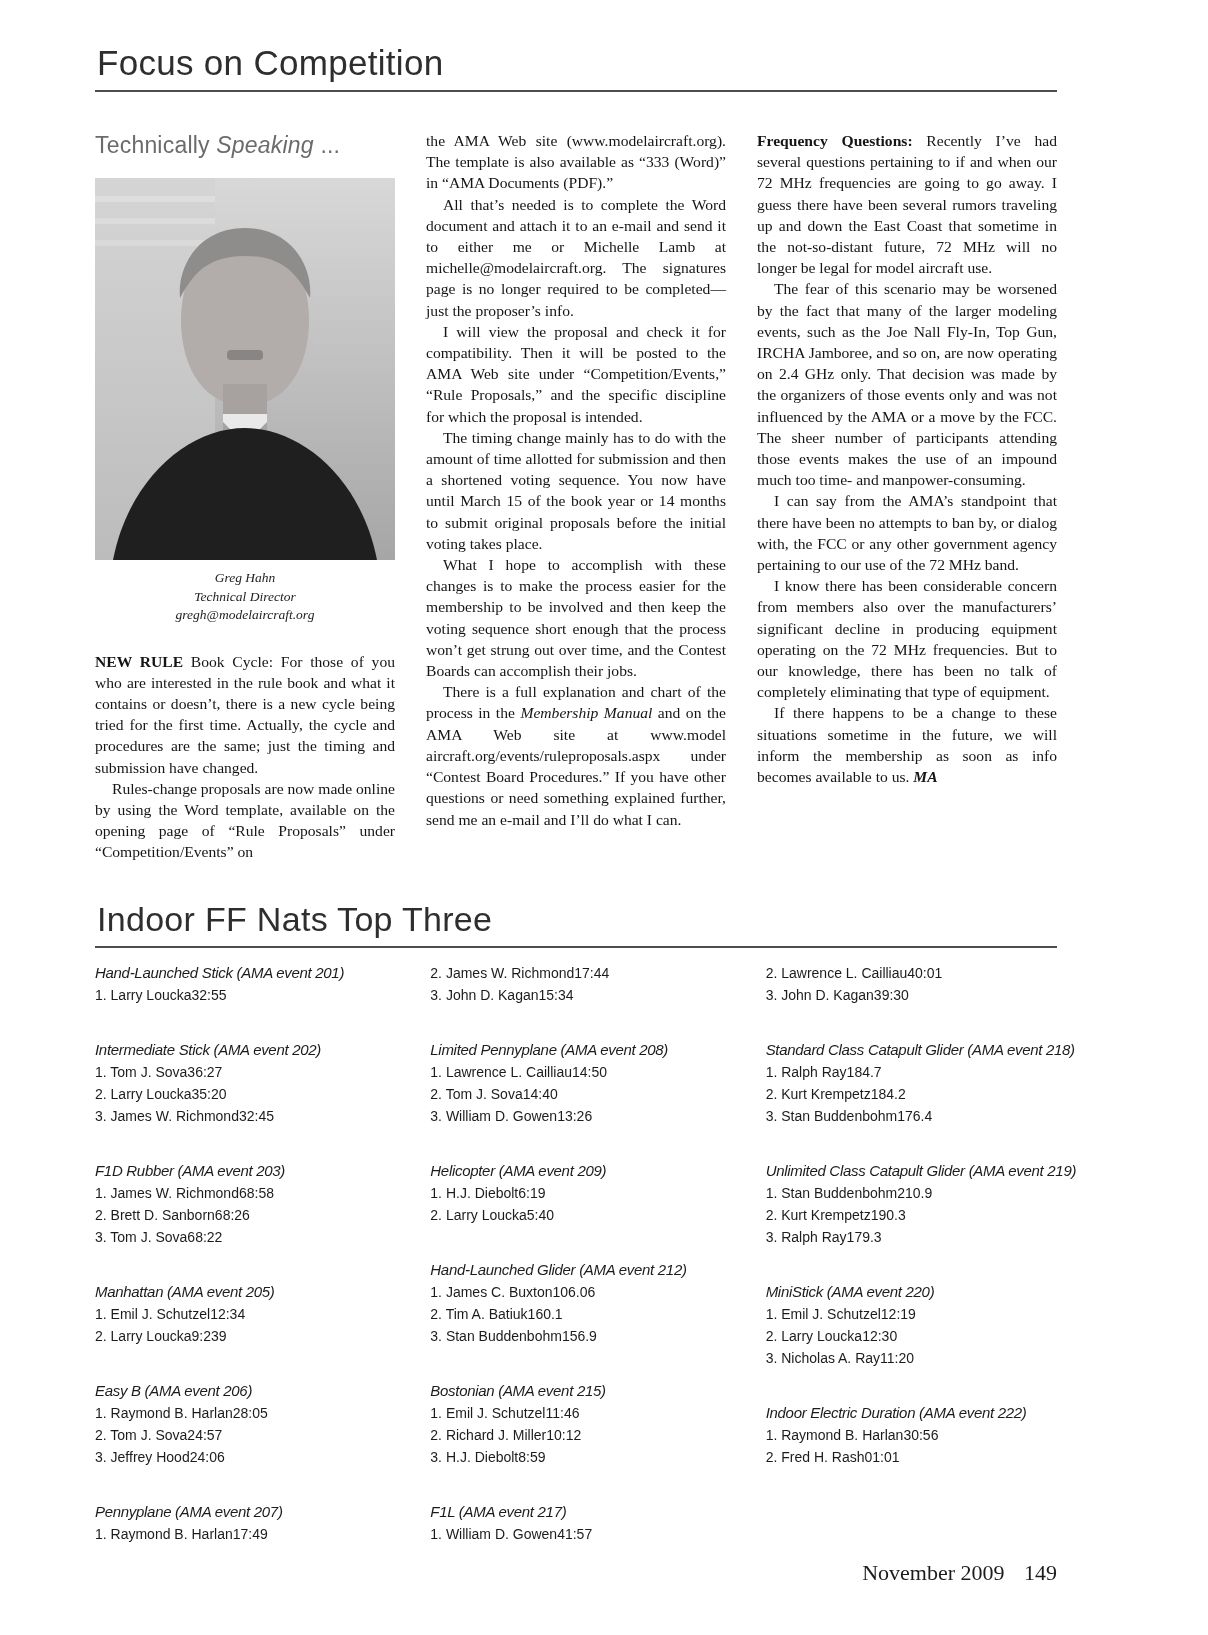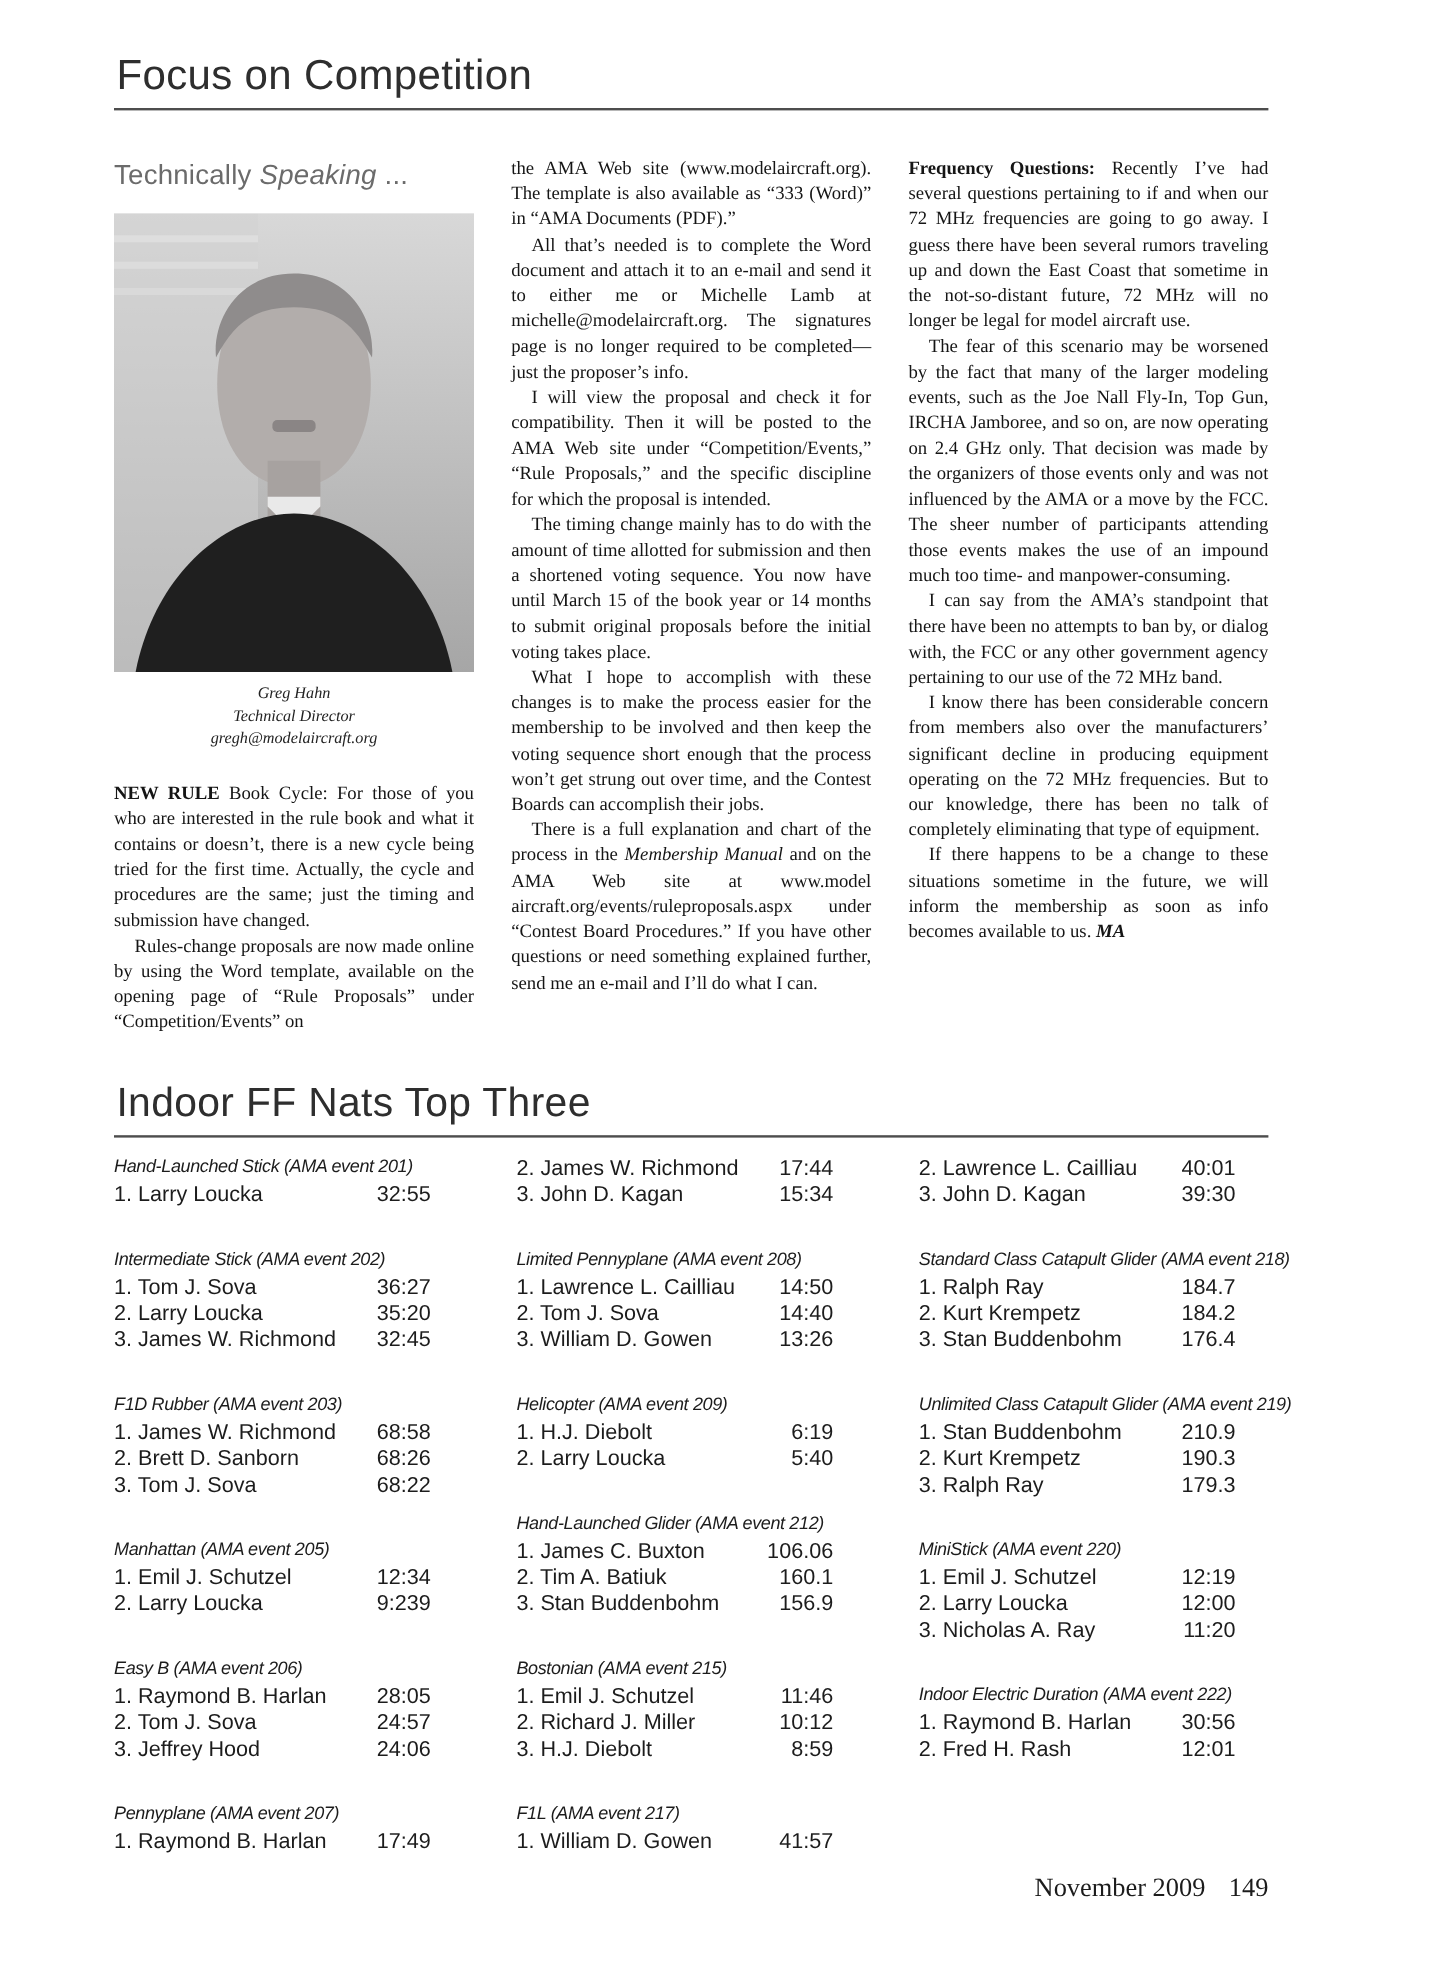--- a/index.html
+++ b/index.html
@@ -25,21 +25,21 @@
   .body-text p.indent{text-indent:17px}
   .col1-body{margin-top:26px}
   .bold{font-weight:bold}
   .ital{font-style:italic}
 
   .results-title{font-family:"Liberation Sans",sans-serif;font-weight:400;font-size:34px;line-height:38px;color:#2e2e2e;letter-spacing:.3px;margin:6px 0 8px 2px}
   .results-cols{display:flex;gap:44px;margin-top:14px;font-family:"Liberation Sans",sans-serif;color:#1c1c1c}
   .rcol{flex:1 1 0;min-width:0}
   .rgroup{margin-bottom:33px}
   .revent{font-style:italic;font-size:15px;line-height:22px;letter-spacing:-.3px;white-space:nowrap}
-  .rentry{display:flex;justify-content:space-between;width:264px;font-size:18px;line-height:22px}
+  .rentry{display:flex;justify-content:flex-start;width:264px;font-size:14px;line-height:22px}
   .rname{white-space:nowrap}
   .rscore{white-space:nowrap}
 
   .footer{position:absolute;right:95px;top:1560px;font-family:Liberation Serif, serif;font-size:22px;color:#1c1c1c}
   .footer .pageno{margin-left:14px}
 </style>
 </head>
 <body>
 
 <div class="page">
@@ -308,36 +308,36 @@
             </div>
           </div>
           <div class="rgroup">
             <div class="revent">MiniStick (AMA event 220)</div>
             <div class="rentry">
               <span class="rname">1. Emil J. Schutzel</span>
               <span class="rscore">12:19</span>
             </div>
             <div class="rentry">
               <span class="rname">2. Larry Loucka</span>
-              <span class="rscore">12:00</span>
+              <span class="rscore">12:30</span>
             </div>
             <div class="rentry">
               <span class="rname">3. Nicholas A. Ray</span>
               <span class="rscore">11:20</span>
             </div>
           </div>
           <div class="rgroup">
             <div class="revent">Indoor Electric Duration (AMA event 222)</div>
             <div class="rentry">
               <span class="rname">1. Raymond B. Harlan</span>
               <span class="rscore">30:56</span>
             </div>
             <div class="rentry">
               <span class="rname">2. Fred H. Rash</span>
-              <span class="rscore">12:01</span>
+              <span class="rscore">01:01</span>
             </div>
           </div>
         </div>
       </div>
   </section>
 
   <footer class="footer">
     <span>November 2009</span>
     <span class="pageno">149</span>
   </footer>

